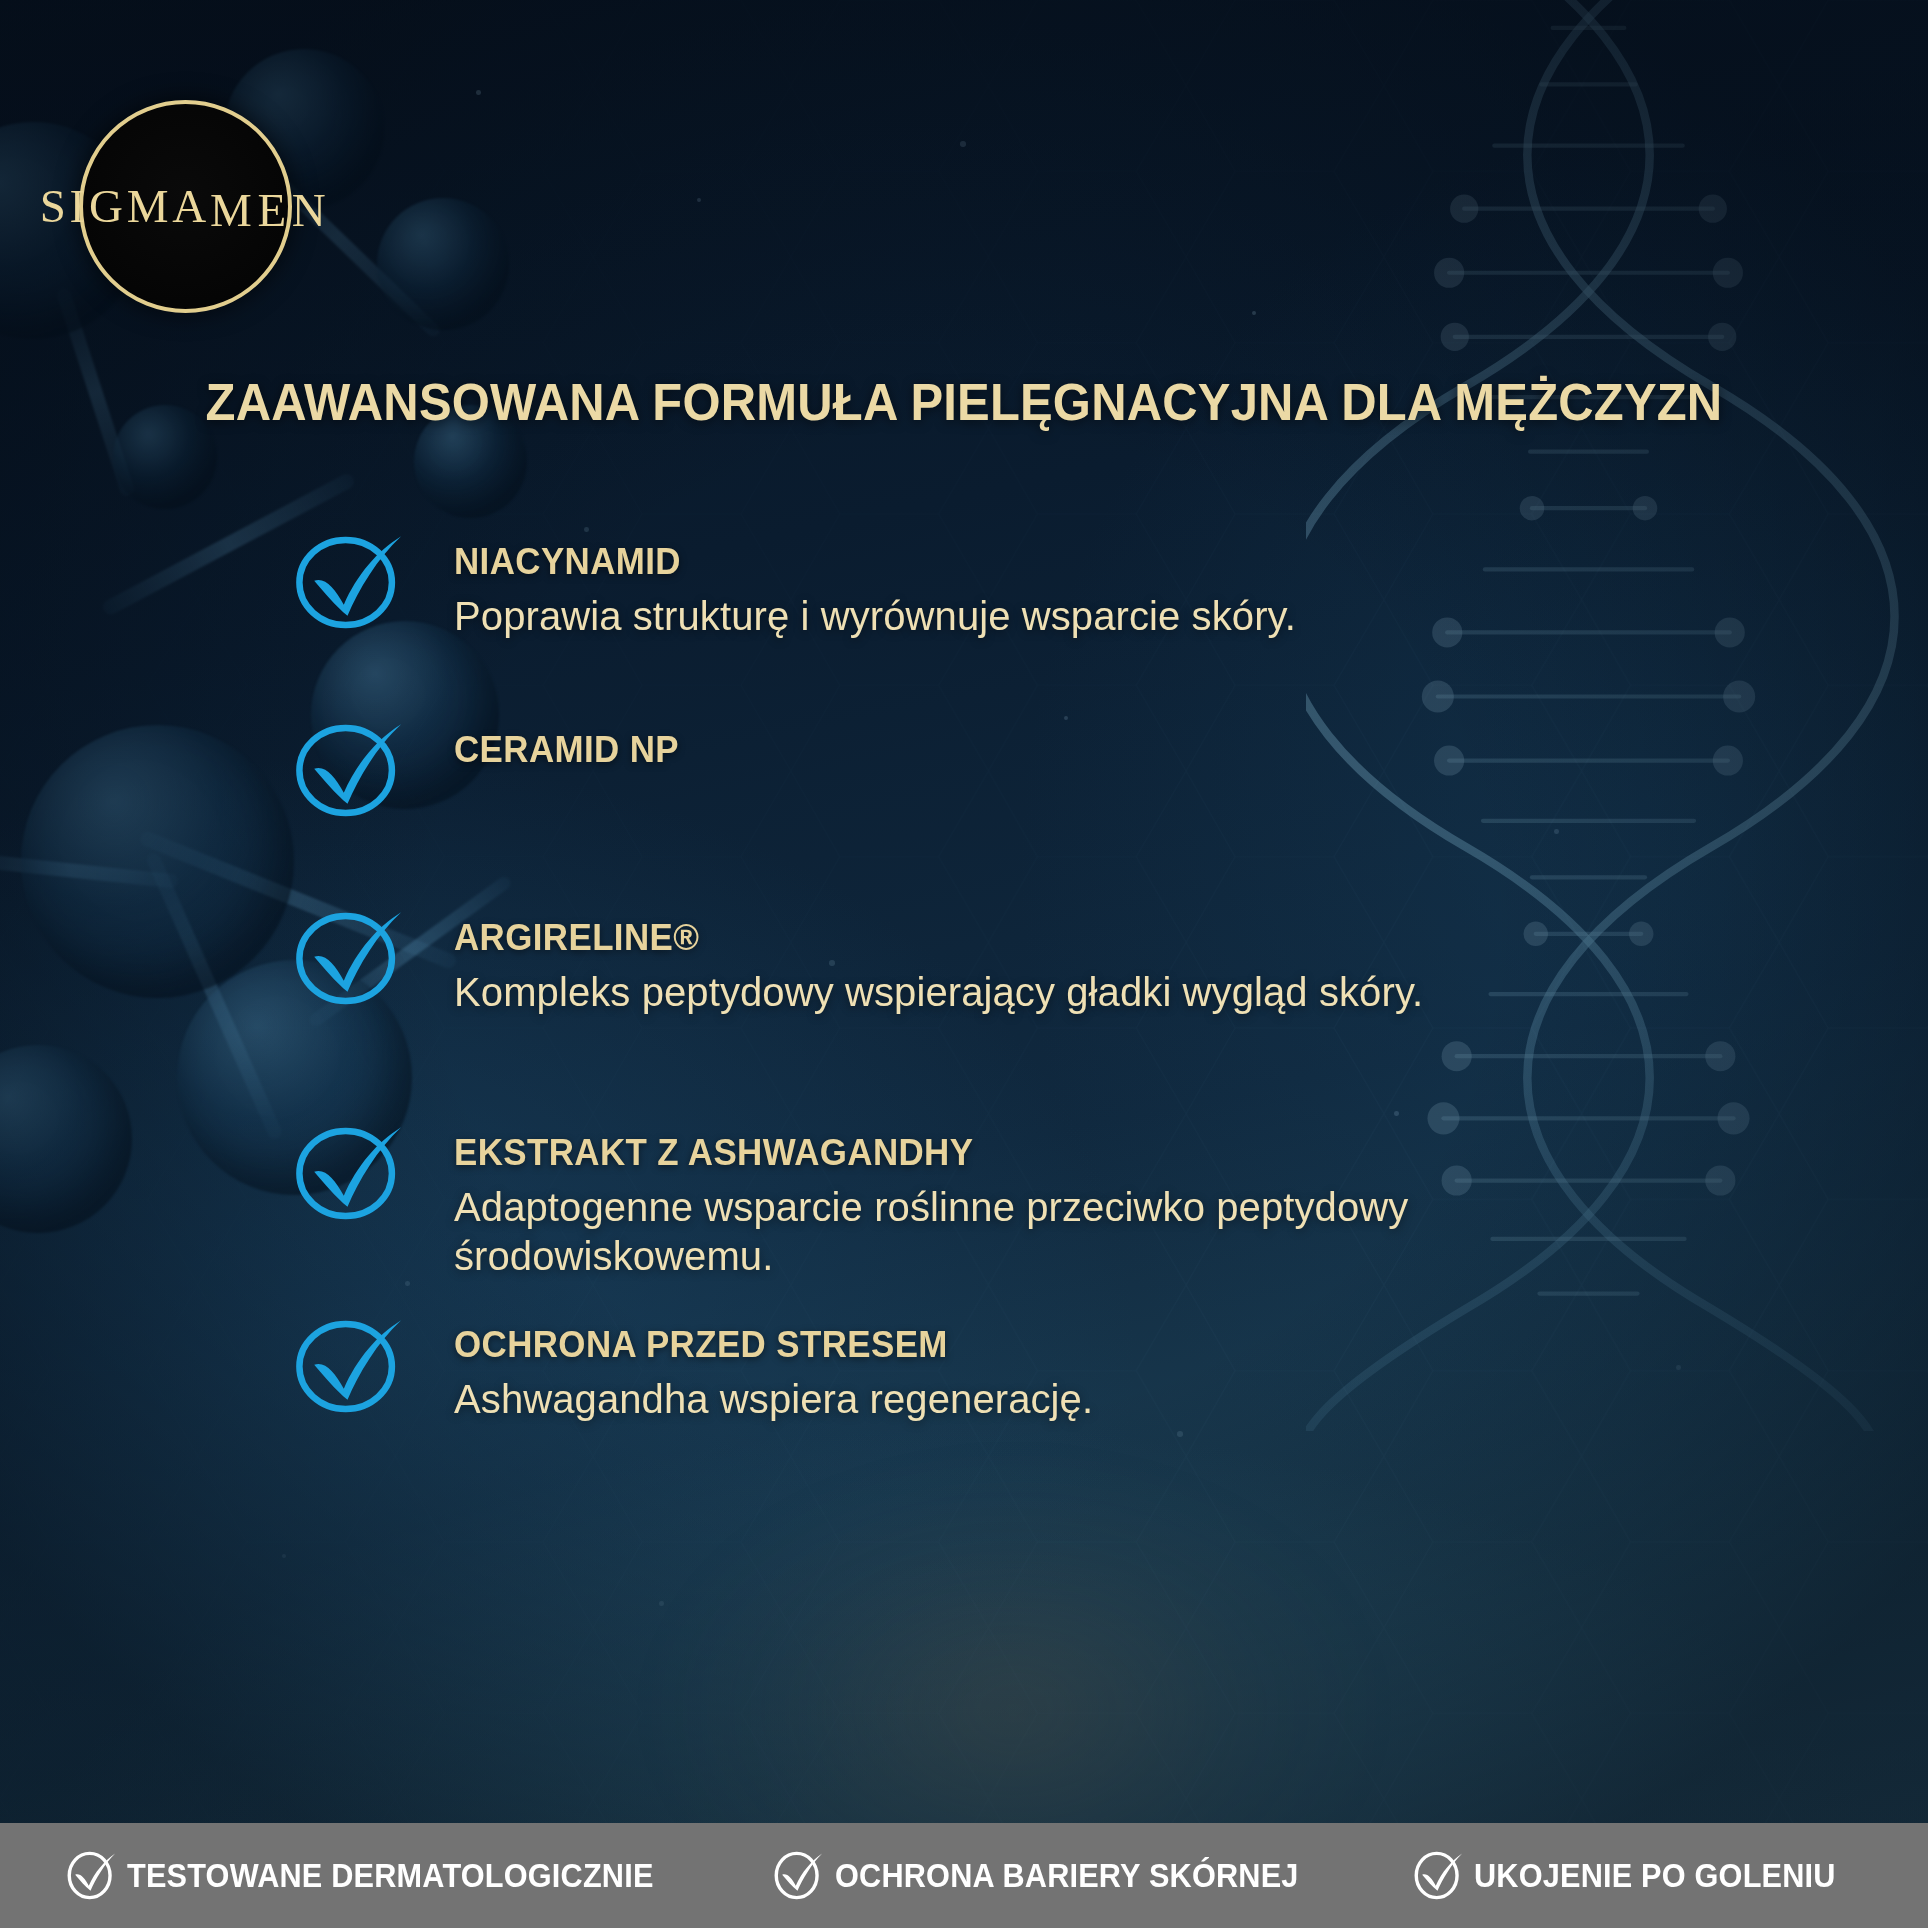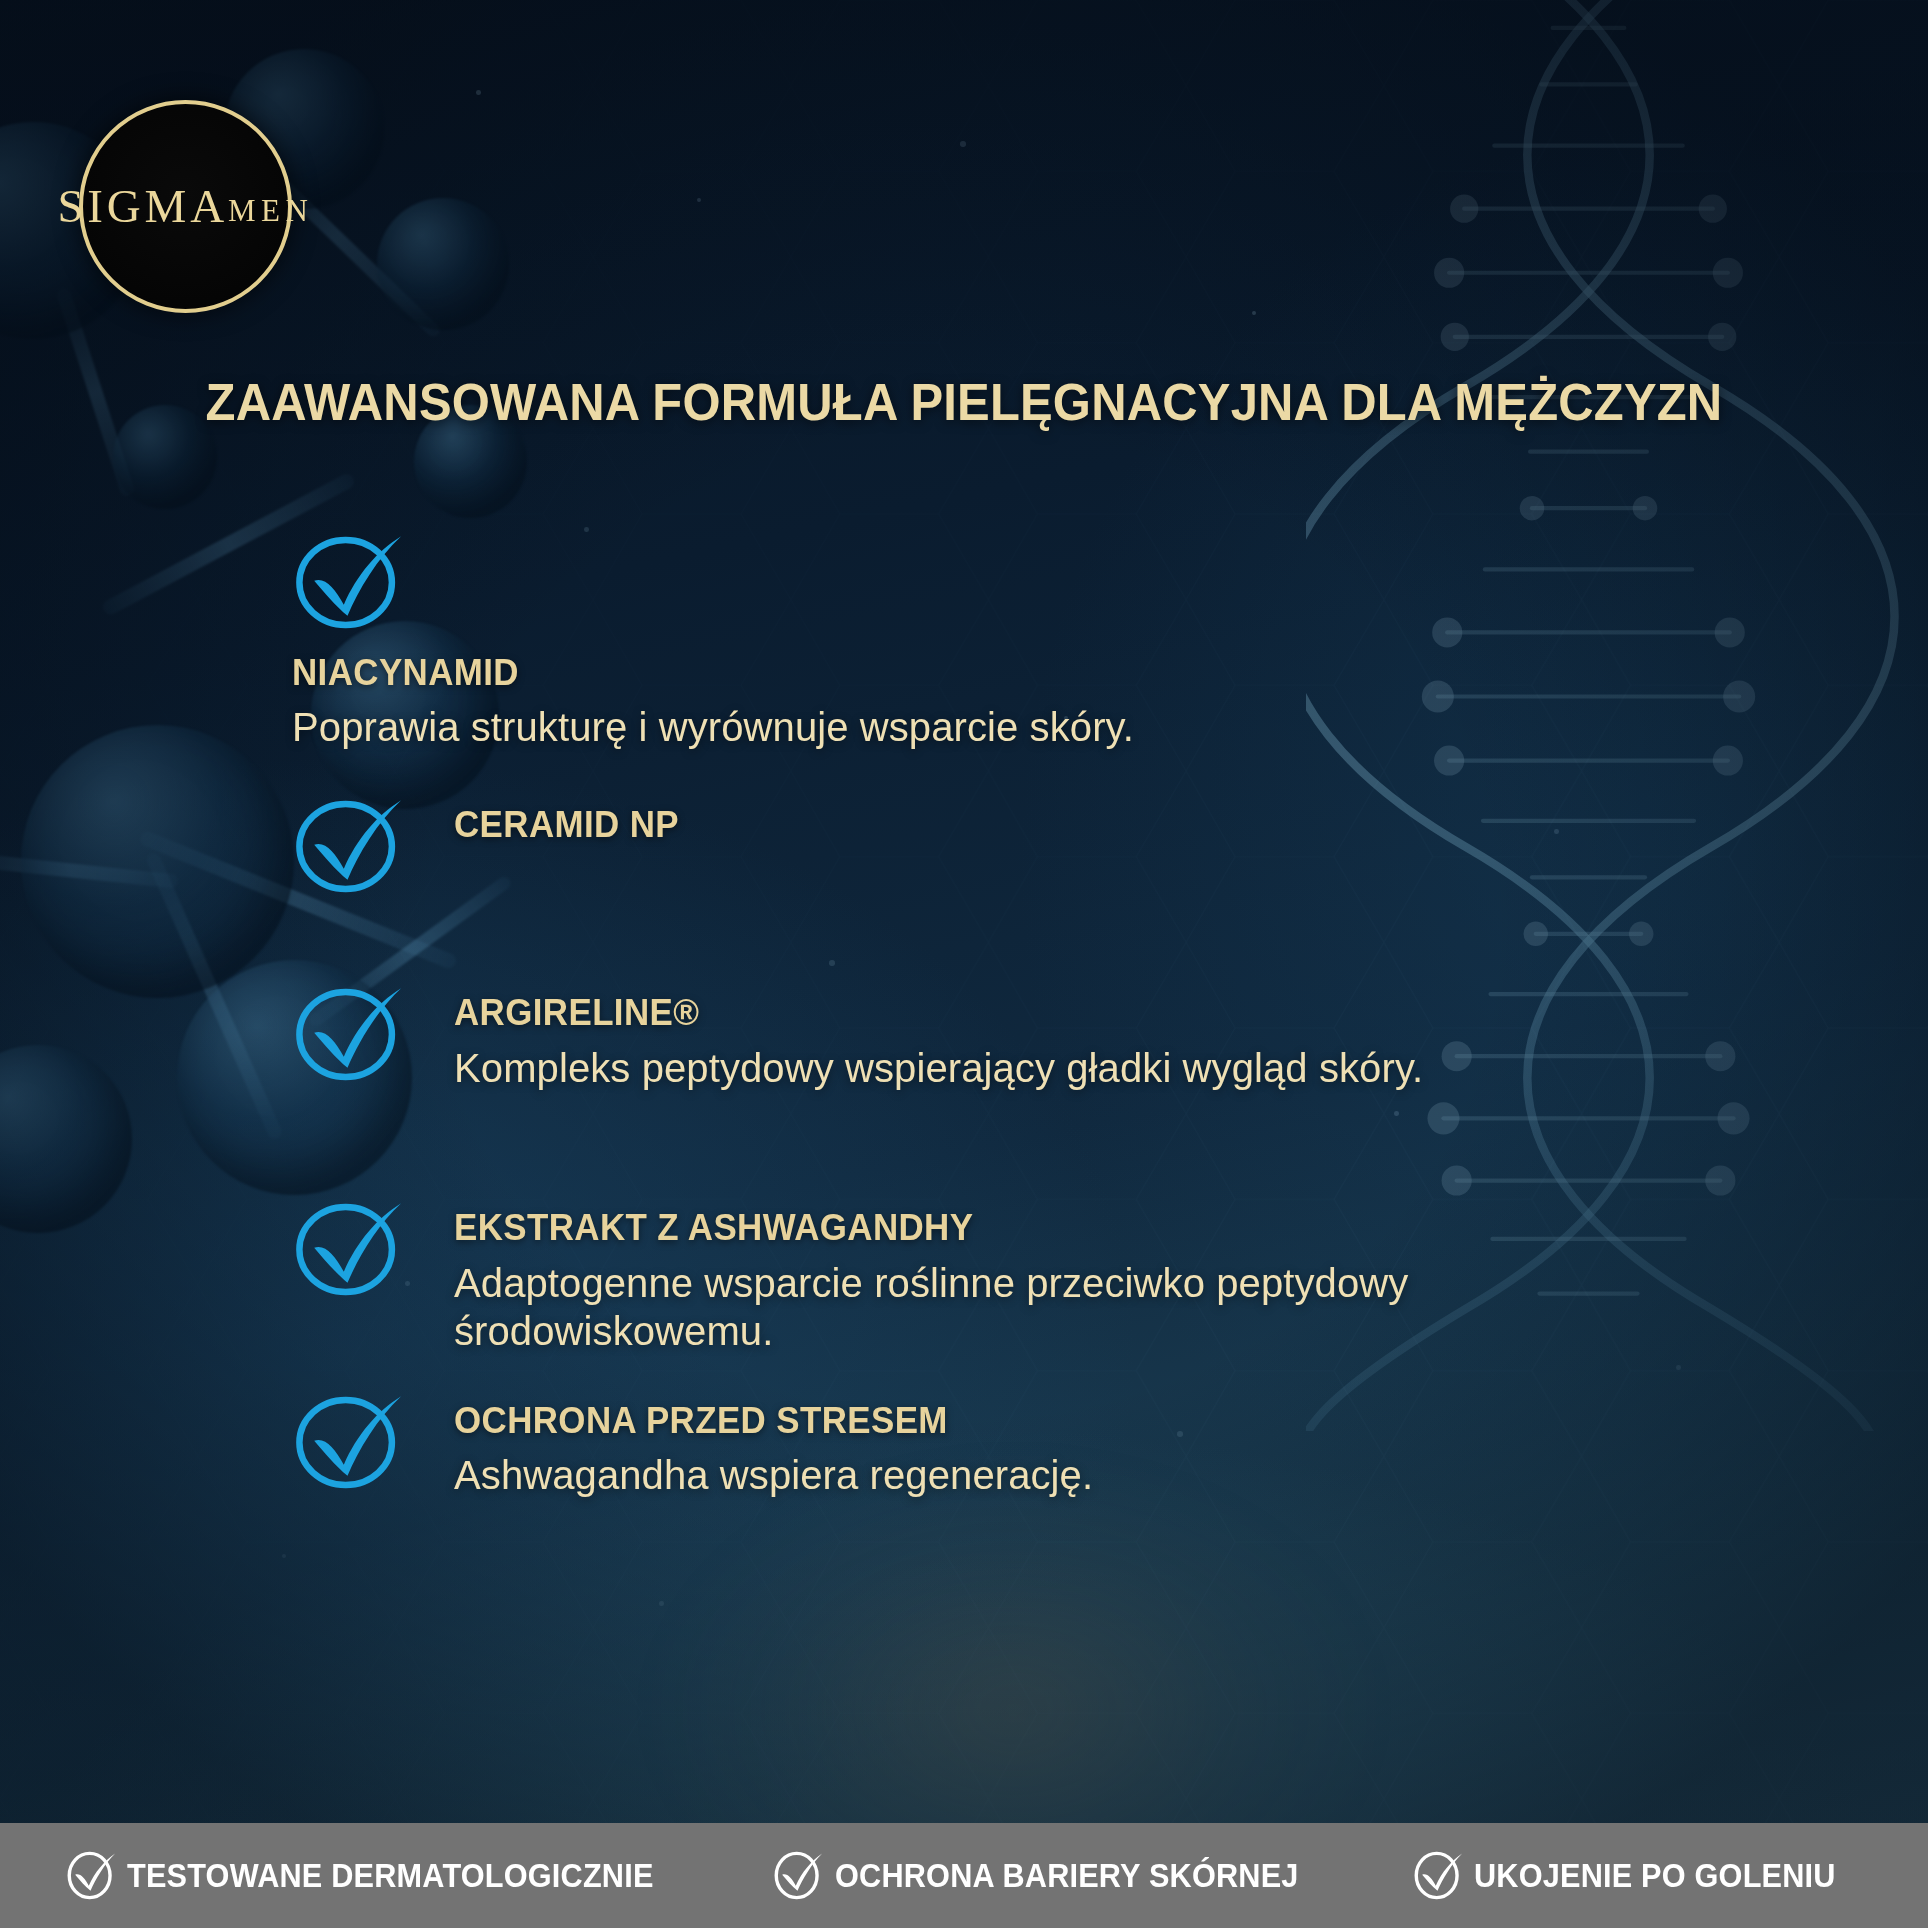--- a/index.html
+++ b/index.html
@@ -73,21 +73,21 @@
     box-shadow:0 0 24.5px rgba(0,0,0,0.65);
   }
   #logo .lw {
     font-family:"Liberation Serif", serif;
     color:#EBD79B;
     letter-spacing:3.8px;
     line-height:1.0;
     text-align:center;
   }
   #logo .l1 { font-size:47px; }
-  #logo .l2 { font-size:31px; margin-top:7.5px; letter-spacing:5.6px; }
+  #logo .l2 { font-size:47px; margin-top:7.5px; letter-spacing:5.6px; }
 
   
   #title {
     position:absolute; left:0; right:0; top:373px;
     text-align:center;
     font-size:51px;
     font-weight:bold;
     letter-spacing:0.2px;
     color:#EBD9A5;
     white-space:nowrap;
@@ -272,21 +272,21 @@
 
   <div id="logo">
     <div class="lw l1">SIGMA</div>
     <div class="lw l2">MEN</div>
   </div>
 
   <div id="title">ZAAWANSOWANA FORMUŁA PIELĘGNACYJNA DLA MĘŻCZYZN</div>
 
   <div id="features">
 
-    <div class="feature" style="margin-bottom:45px;flex-direction:column;">
+    <div class="feature" style="margin-bottom:77px;">
       <div class="f-icon">
         <svg viewBox="0 0 120 120">
           <ellipse cx="58" cy="60" rx="50" ry="46" fill="none" stroke="#1CA3E0" stroke-width="7"></ellipse>
           <path d="M24 58 C 36 54, 46 66, 56 84 C 70 52, 92 26, 118 10 C 92 34, 72 68, 60 96 C 48 86, 34 70, 24 58 Z" fill="#1CA3E0"></path>
         </svg>
       </div>
       <div class="f-text">
         <div class="f-head">NIACYNAMID</div>
         <div class="f-desc">Poprawia strukturę i wyrównuje wsparcie skóry.</div>
       </div>

